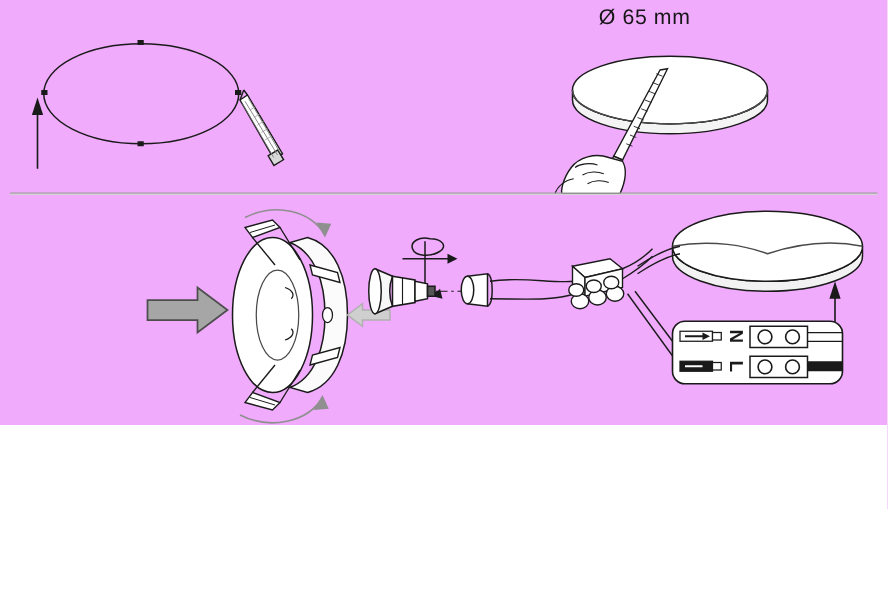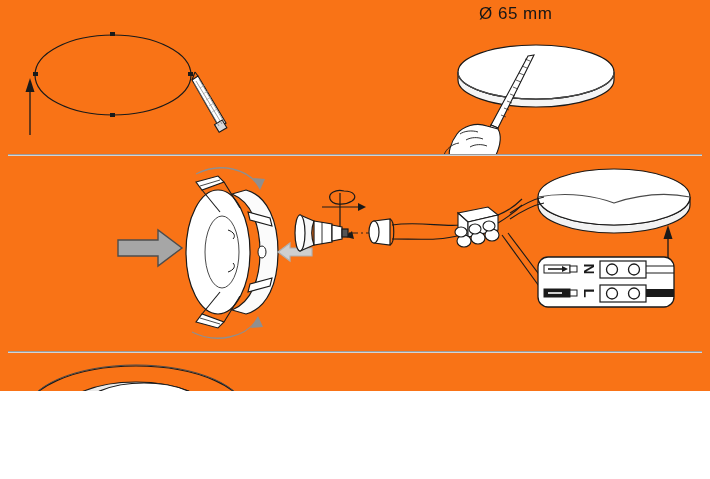--- a/index.html
+++ b/index.html
@@ -4,22 +4,22 @@
 <title>Downlight Installation Diagram</title>
 <style>
   html,body{margin:0;padding:0;background:#ffffff;}
   body{
     font-family:"Liberation Sans", sans-serif;
     color:#1a1a1a;
   }
   #sheet{
     position:relative;
     width:710px;
-    height:391px;
-    background:#f97316;
+    height:340px;
+    background:#f0abfc;
     overflow:hidden;
   }
   .panel{position:absolute;left:0;width:710px;}
   #panel-1{top:0;height:155px;}
   #panel-2{top:155px;height:197px;}
   #panel-3{top:352px;height:127px;}
 
   .divider{
     position:absolute;
     left:8px;

